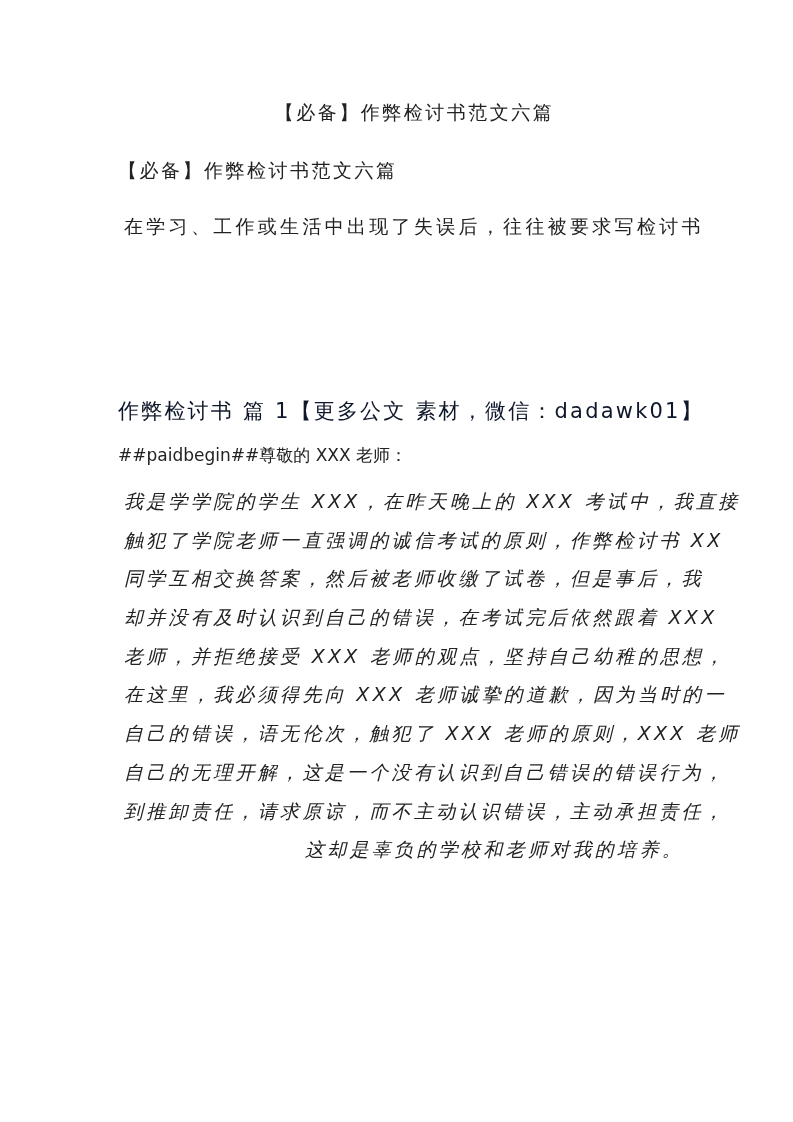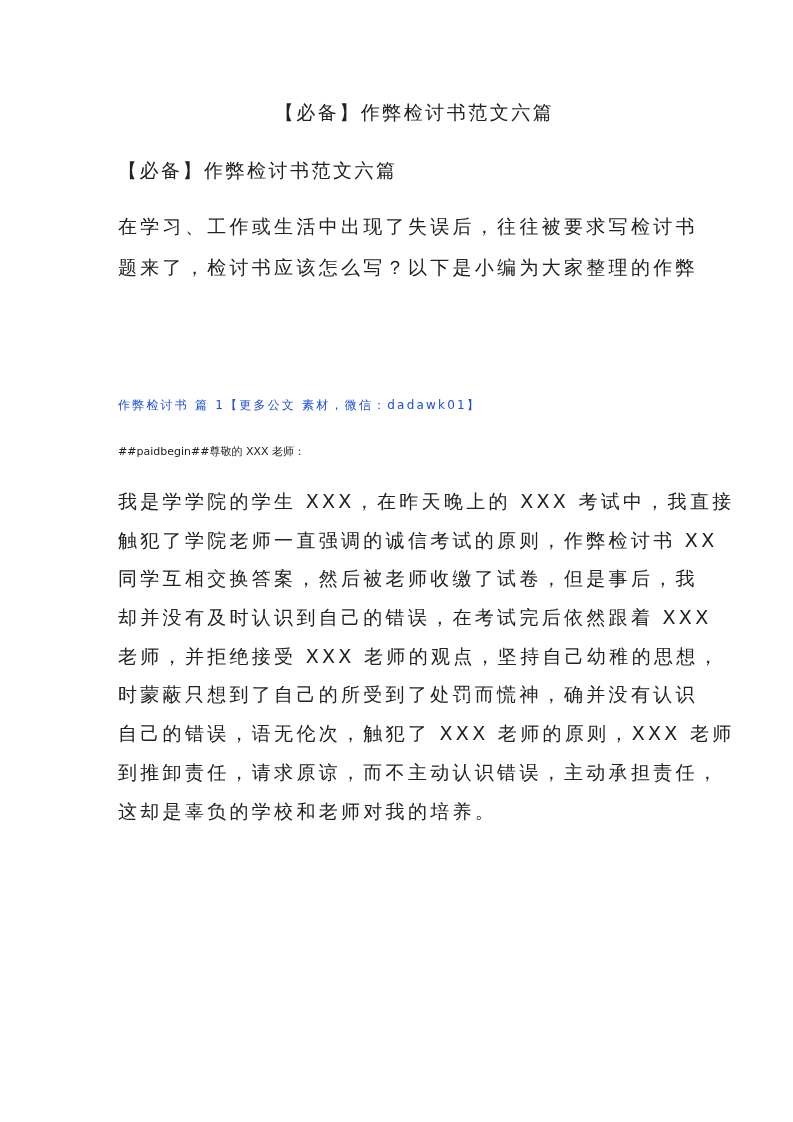--- a/index.html
+++ b/index.html
@@ -39,76 +39,77 @@
       position: absolute;
       top: 158px;
       left: 118px;
       font-size: 19px;
       letter-spacing: 2.5px;
       color: #222;
       white-space: nowrap;
     }
     .para {
       position: absolute;
-      left: 118px;
+      left: 124px;
       width: 560px;
       font-size: 19px;
       letter-spacing: 3.3px;
       color: #222;
+      text-align: right;
     }
     .para .line {
       display: block;
       height: 41px;
       line-height: 41px;
       white-space: nowrap;
     }
     .intro { top: 206px; }
     .section-heading {
       position: absolute;
       top: 418px;
       left: 118px;
-      font-size: 12px;
+      font-size: 21px;
       letter-spacing: 2.2px;
-      color: #1d4ed8;
+      color: #0f172a;
       white-space: nowrap;
     }
     .small-note {
       position: absolute;
       top: 444px;
       left: 118px;
-      font-size: 11px;
+      font-size: 17px;
       color: #222;
       white-space: nowrap;
     }
-    .body-para { top: 482px; }
+    .body-para { top: 482px; font-style: italic; }
     .body-para .line { height: 38.7px; line-height: 38.7px; }
   </style>
 </head>
 <body>
 
 <div class="page">
 
   <div class="doc-title">【必备】作弊检讨书范文六篇</div>
 
   <div class="subtitle">【必备】作弊检讨书范文六篇</div>
 
   <div class="para intro">
     <span class="line">在学习、工作或生活中出现了失误后，往往被要求写检讨书</span>
-    <span class="line">题来了，检讨书应该怎么写？以下是小编为大家整理的作弊</span>
   </div>
 
   <div class="section-heading" style="top:397px;">作弊检讨书  篇 1【更多公文 素材，微信：dadawk01】</div>
 
   <div class="small-note">##paidbegin##尊敬的 XXX 老师：</div>
 
   <div class="para body-para">
     <span class="line">我是学学院的学生 XXX，在昨天晚上的 XXX 考试中，我直接</span>
     <span class="line">触犯了学院老师一直强调的诚信考试的原则，作弊检讨书 XX</span>
     <span class="line">同学互相交换答案，然后被老师收缴了试卷，但是事后，我</span>
     <span class="line">却并没有及时认识到自己的错误，在考试完后依然跟着 XXX</span>
     <span class="line">老师，并拒绝接受 XXX 老师的观点，坚持自己幼稚的思想，</span>
-    <span class="line">时蒙蔽只想到了自己的所受到了处罚而慌神，确并没有认识</span>
+    <span class="line">在这里，我必须得先向 XXX 老师诚挚的道歉，因为当时的一</span>
     <span class="line">自己的错误，语无伦次，触犯了 XXX 老师的原则，XXX 老师</span>
+    <span class="line">自己的无理开解，这是一个没有认识到自己错误的错误行为，</span>
     <span class="line">到推卸责任，请求原谅，而不主动认识错误，主动承担责任，</span>
     <span class="line">这却是辜负的学校和老师对我的培养。</span>
   </div>
 
 </div>
 
 </body></html>

